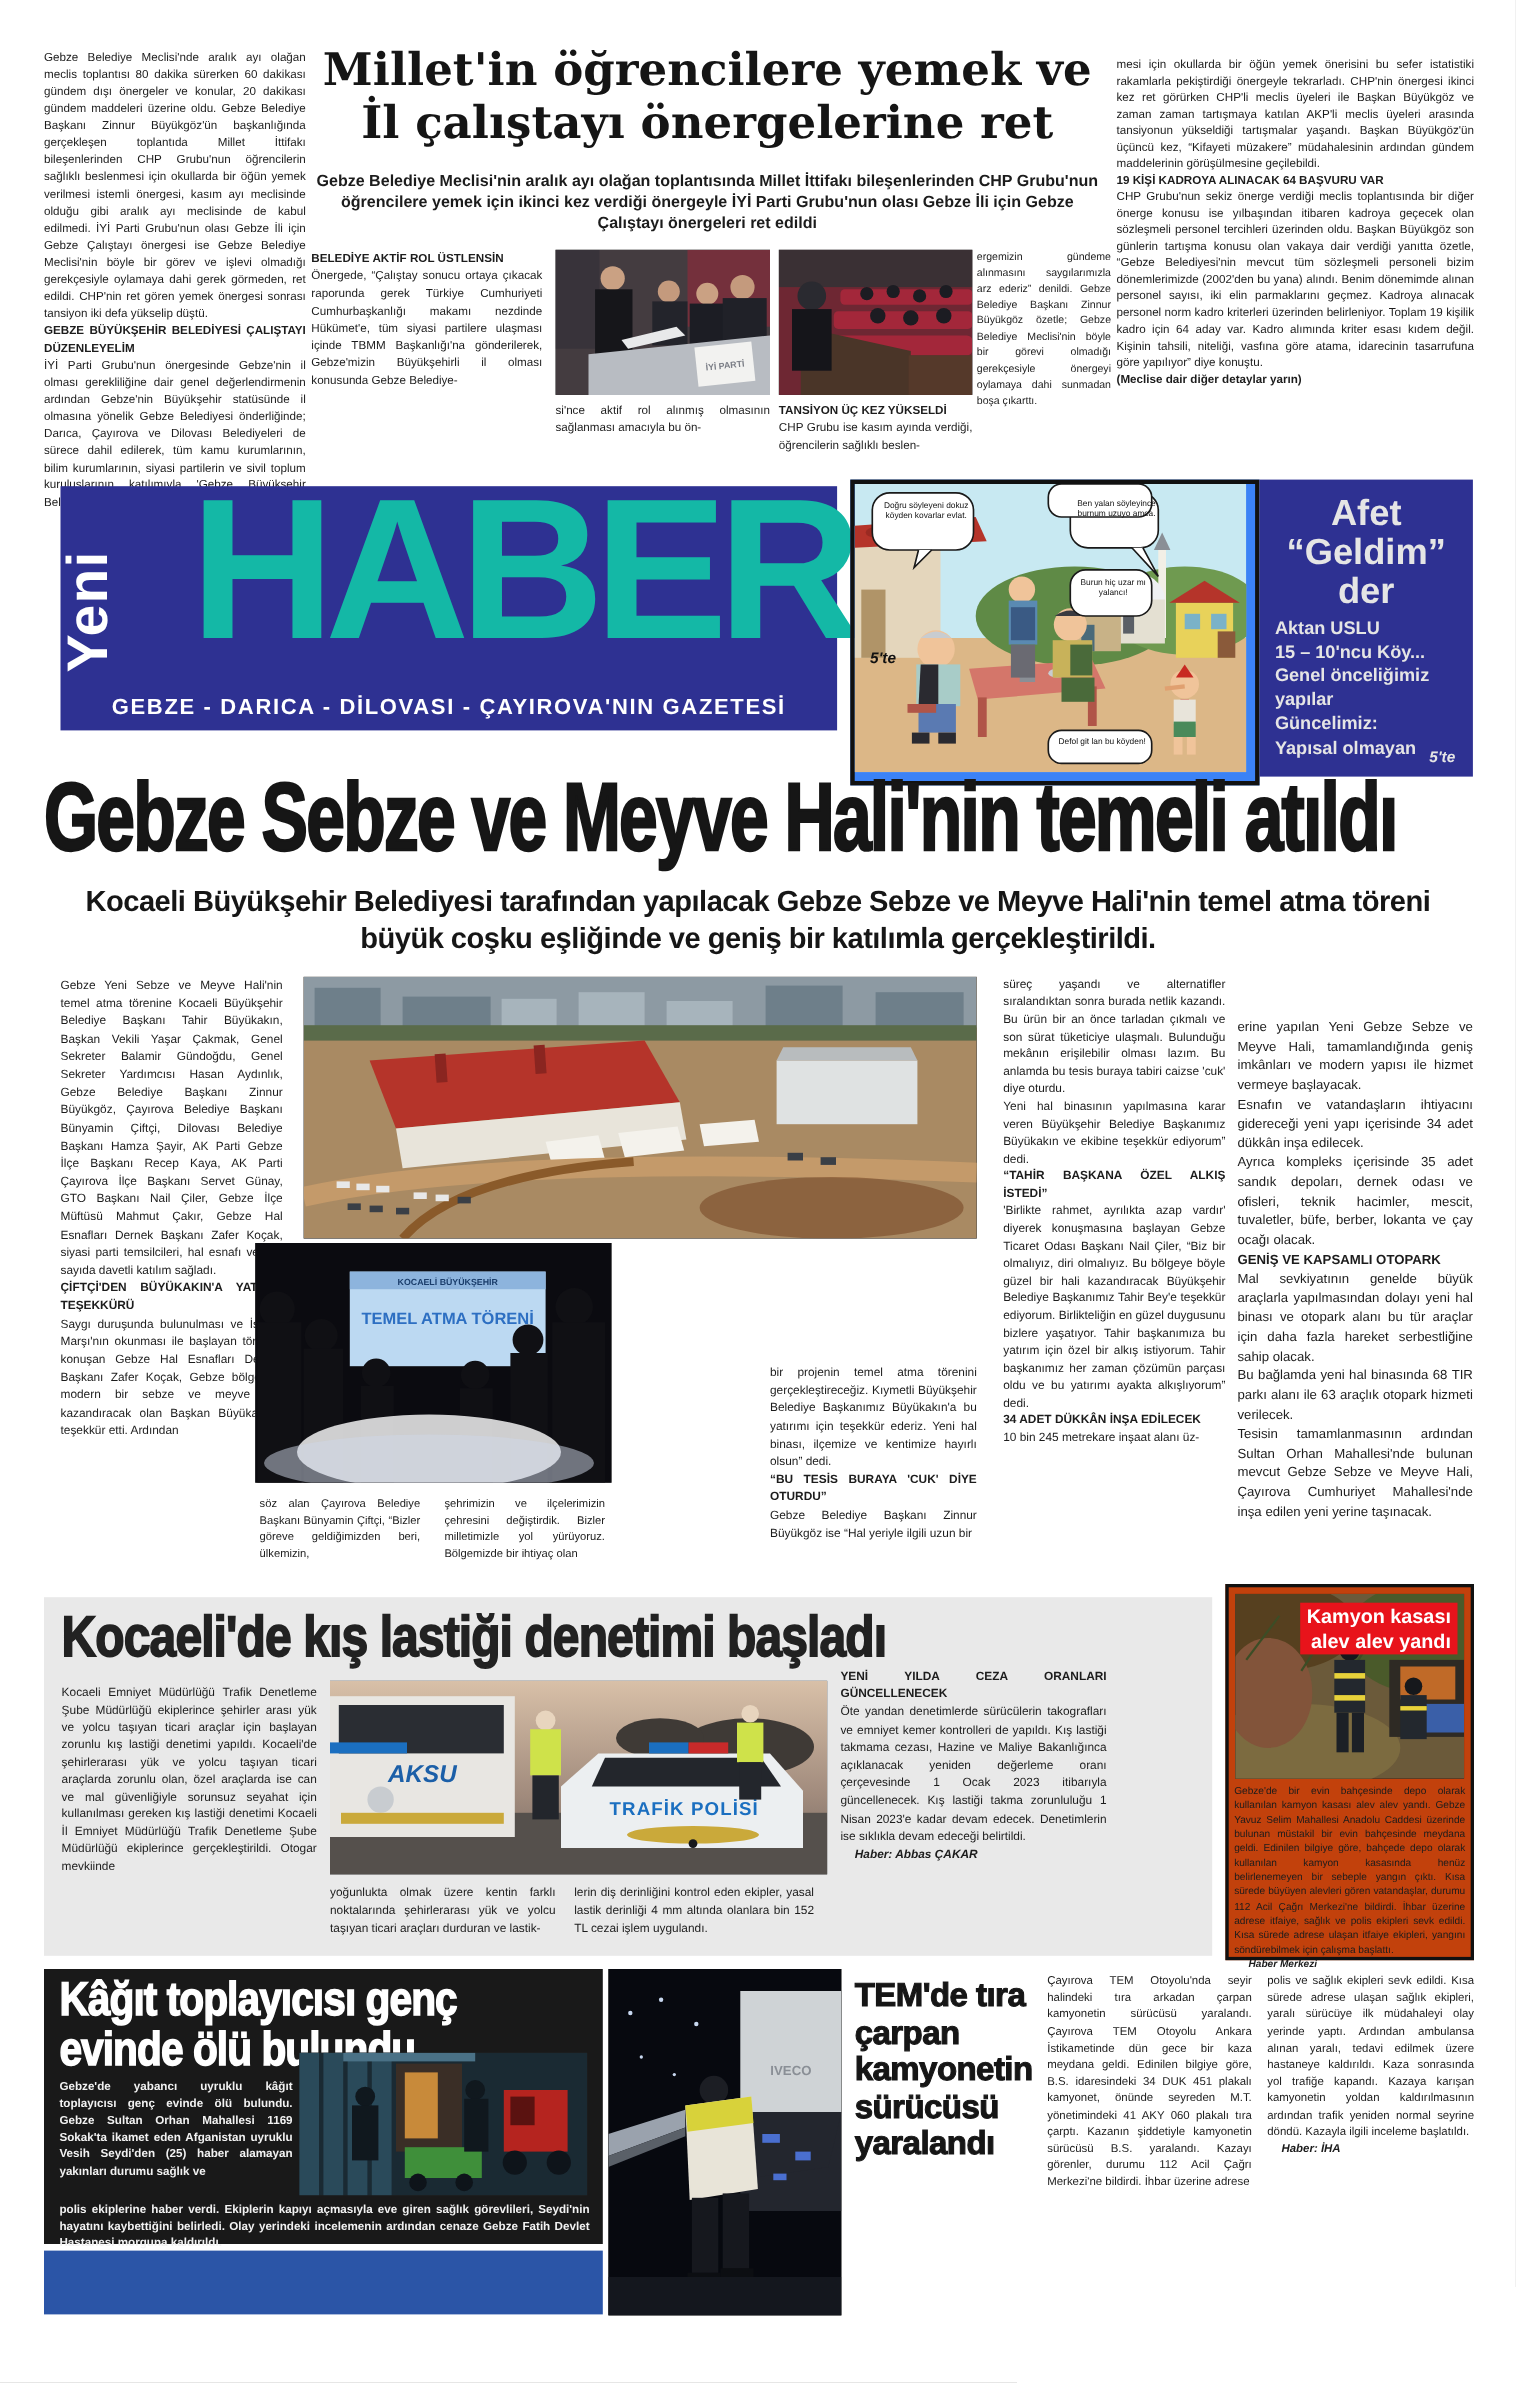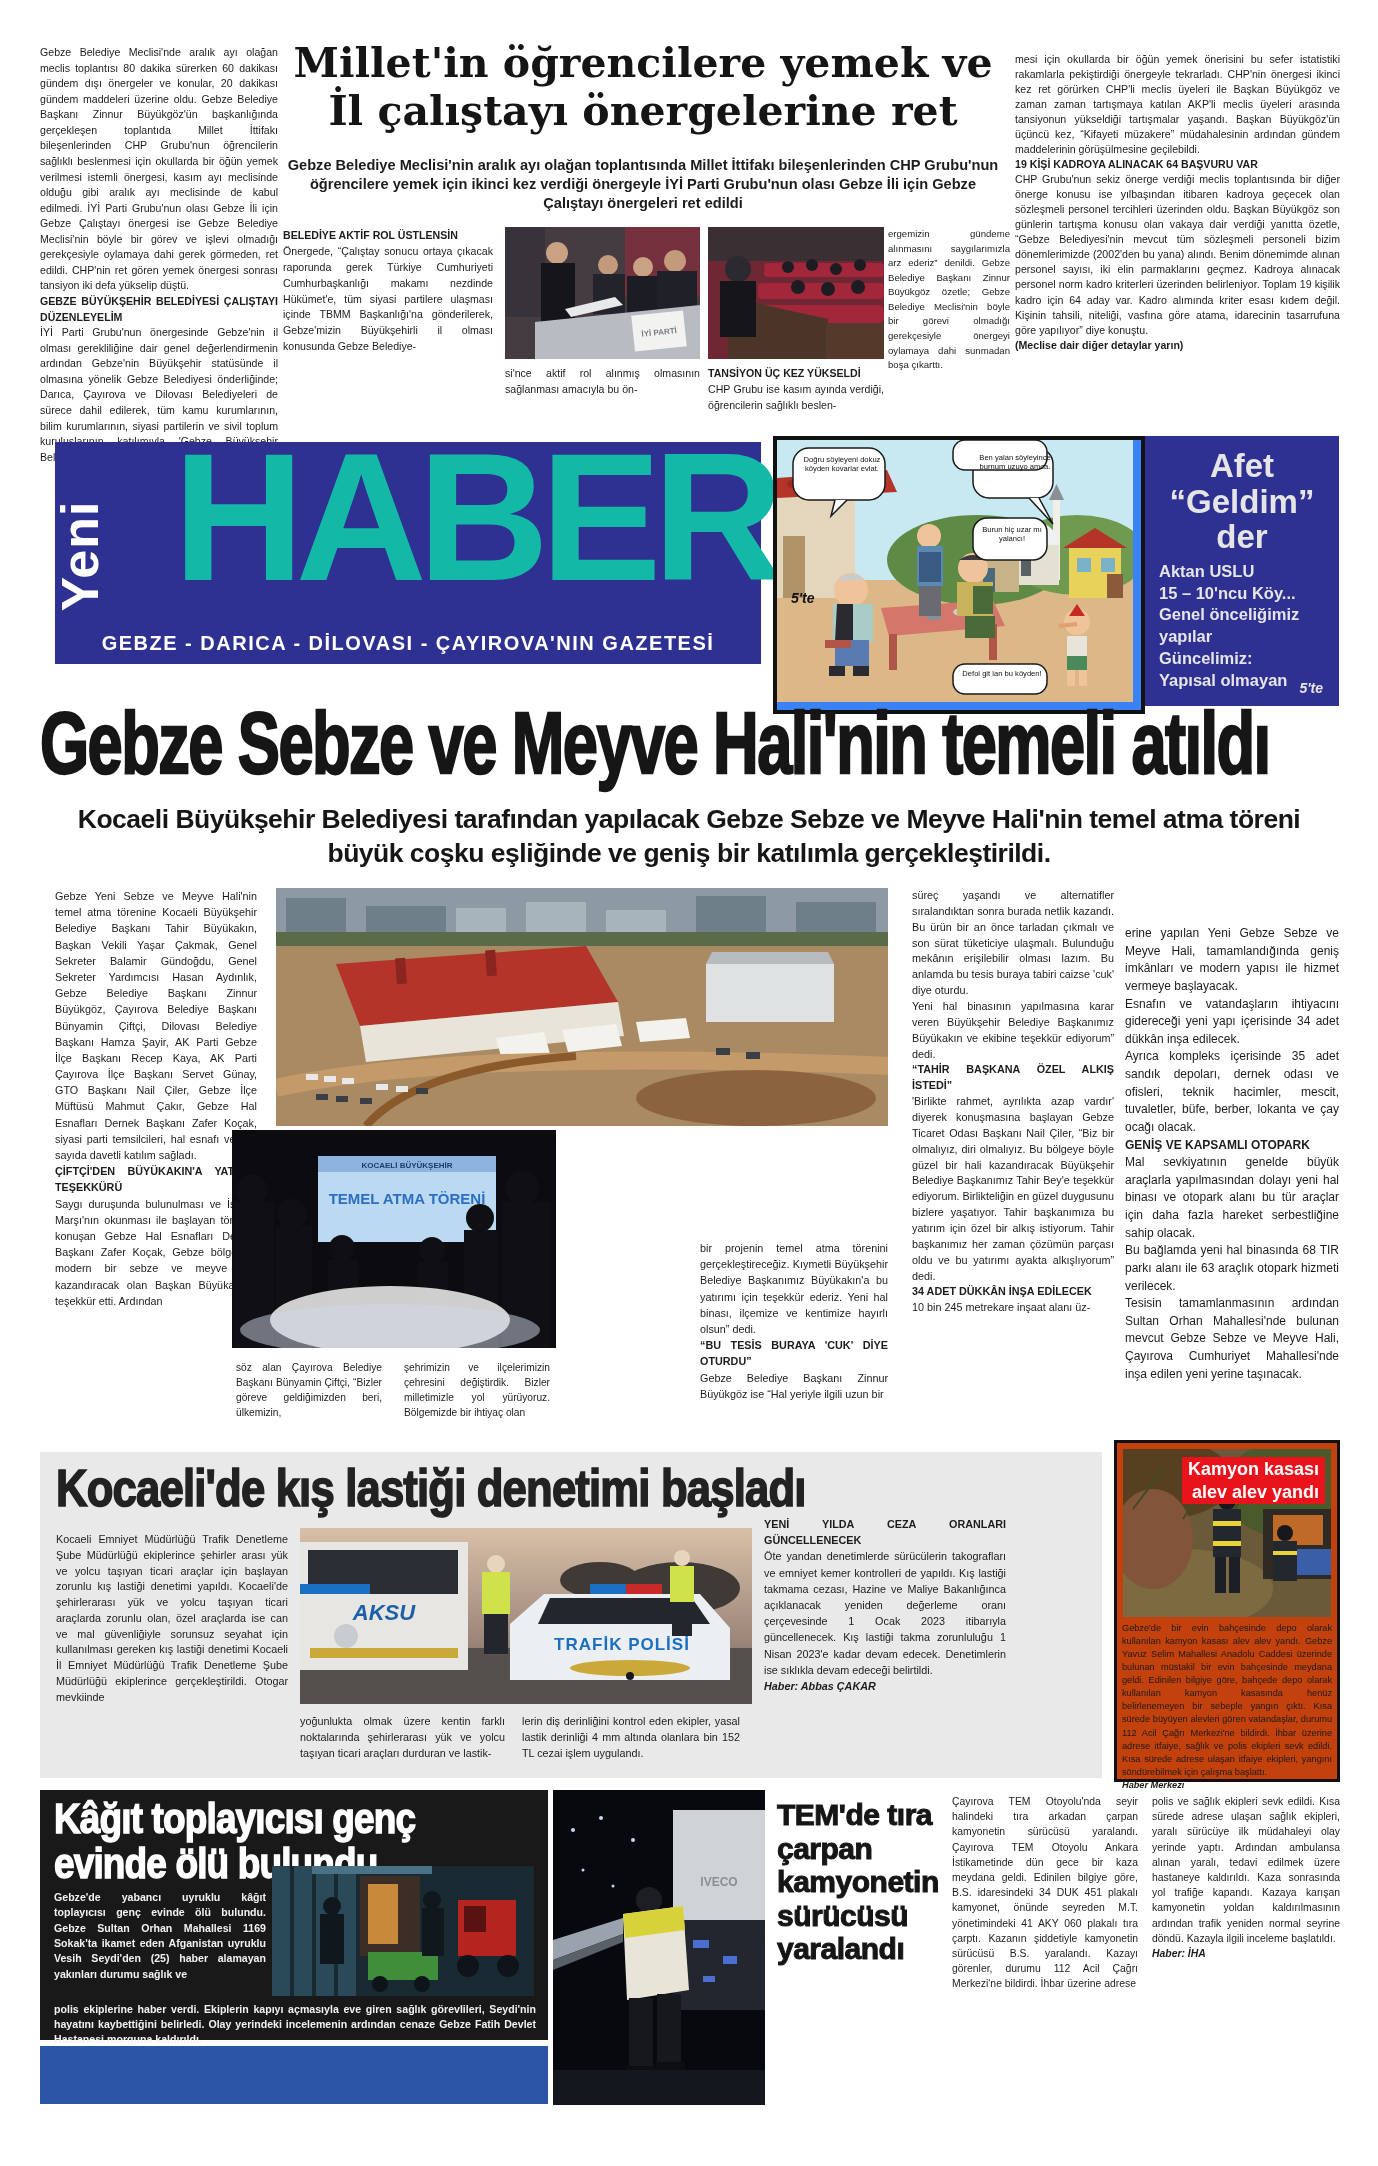--- a/index.html
+++ b/index.html
@@ -2,21 +2,21 @@
 <html><head>
 <meta charset="utf-8">
 <style>
   html,body{margin:0;padding:0;background:#d6d6d6;}
   .page{position:relative;width:1378px;height:2166px;background:#ffffff;margin:0 auto;
         font-family:"Liberation Sans",sans-serif;color:#1c1c1c;overflow:hidden;}
   .abs{position:absolute;}
   .col{text-align:justify;}
   .col div{display:block;}
   .col .b{font-weight:700;}
-  .i{font-style:italic;}
+  .i{font-style:italic;margin-left:13px;}
   .pre{white-space:pre-line;}
   .serif{font-family:"DejaVu Serif",serif;}
   .photo{overflow:hidden;background:#222;}
   .photo svg{display:block;}
   
   .t-col1{left:40px;top:45px;width:238px;font-size:10.6px;line-height:1.47;}
   .t-head{left:278px;top:40px;width:730px;text-align:center;font-weight:700;font-size:41px;line-height:1.16;color:#151515;}
   .t-sub{left:284px;top:156px;width:718px;text-align:center;font-weight:700;font-size:14.6px;line-height:1.3;}
   .t-col2{left:283px;top:228px;width:210px;font-size:10.6px;line-height:1.5;}
   .t-under1{left:505px;top:366px;width:195px;font-size:10.6px;line-height:1.5;}

